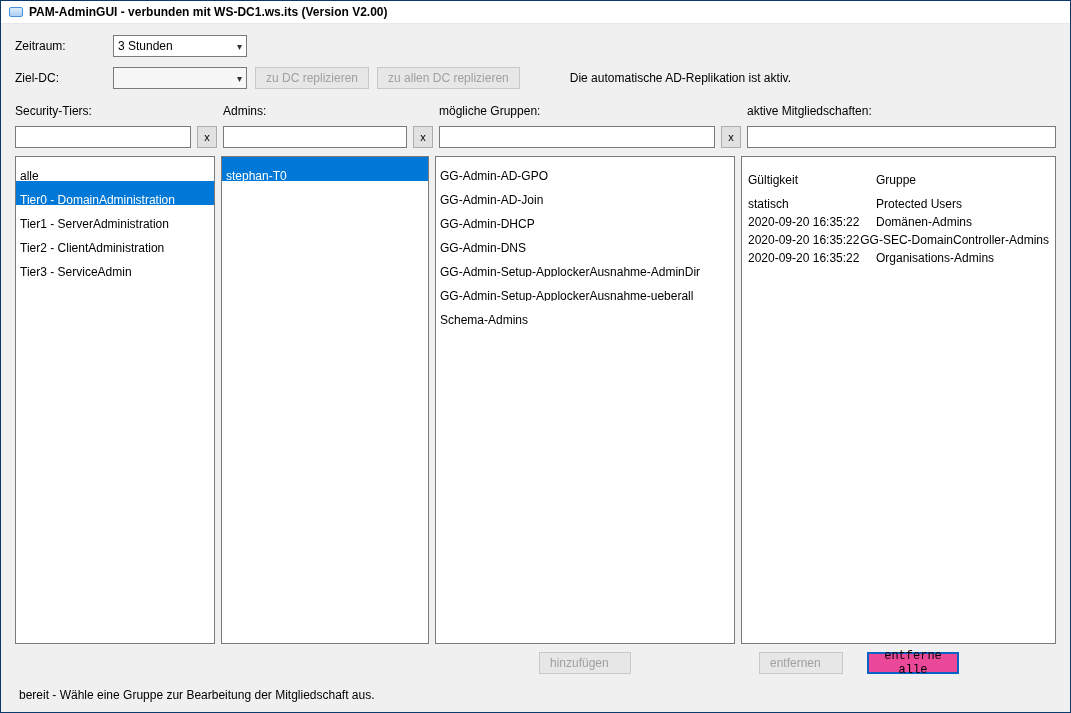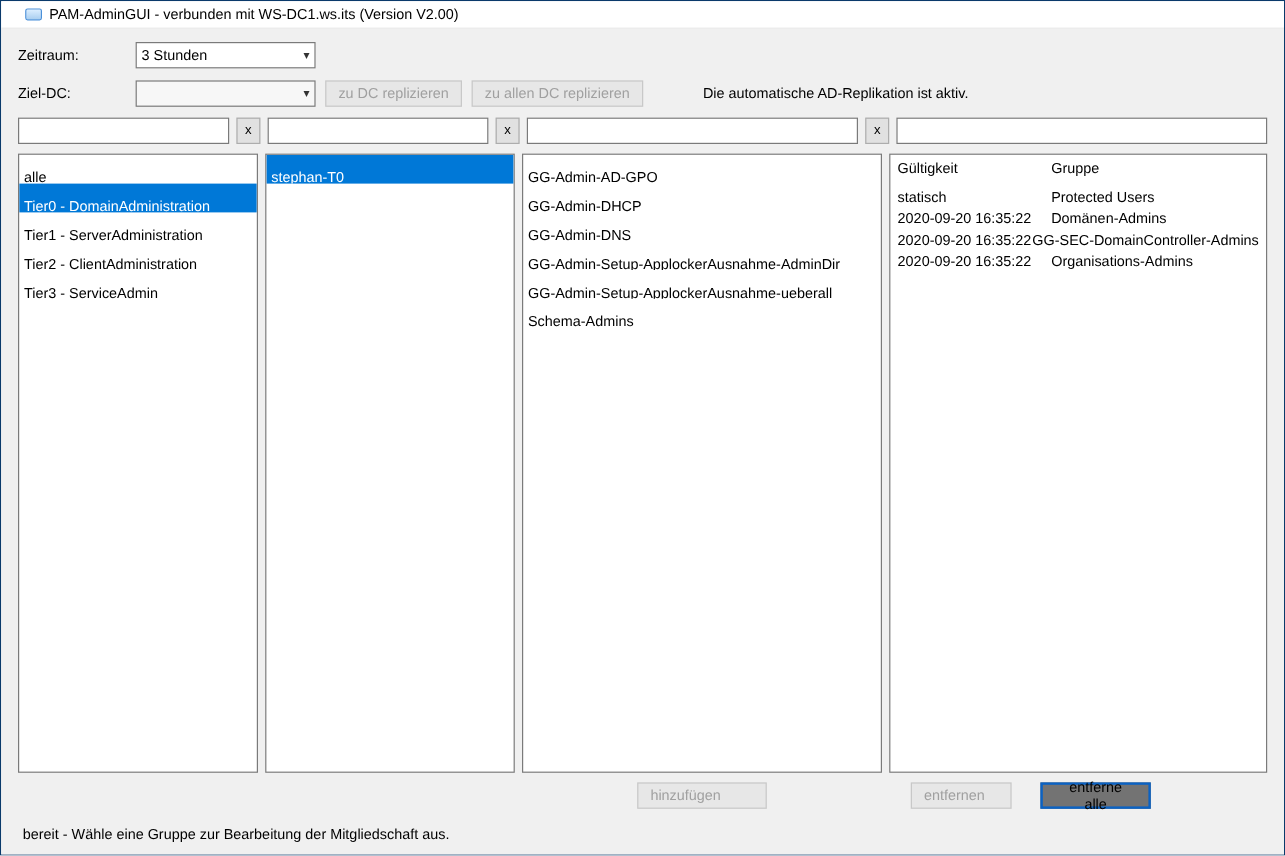--- a/index.html
+++ b/index.html
@@ -1,48 +1,48 @@
 <!DOCTYPE html>
 <html><head>
   <meta charset="utf-8">
   <style>
     * { box-sizing: border-box; margin: 0; padding: 0; }
     body { font-family: "Segoe UI", Tahoma, sans-serif; font-size: 12px; background: #fff; color: #000; }
     .window { border: 1px solid #0a3a6b; width: 1071px; height: 713px; display: flex; flex-direction: column; background: #fff; }
-    .titlebar { background: #fff; padding: 4px 20px; display: flex; align-items: center; gap: 6px; border-bottom: 1px solid #e8e8e8; }
+    .titlebar { background: #fff; padding: 4px 8px; display: flex; align-items: center; gap: 6px; border-bottom: 1px solid #e8e8e8; font-weight: bold; }
     .title-icon { width: 14px; height: 10px; border: 1px solid #4a90d9; border-radius: 2px; display: inline-block; background: linear-gradient(#dbeeff,#aacff0); }
     .title-text { font-size: 12px; color: #000; }
     .content { flex: 1; background: #f0f0f0; padding: 10px 14px 6px 14px; display: flex; flex-direction: column; gap: 8px; overflow: hidden; }
     .form-row { display: flex; align-items: center; gap: 8px; height: 24px; }
     .form-label { width: 90px; color: #000; }
-    .select { width: 150px; height: 22px; border: 1px solid #7a7a7a; background: #fff; display: flex; align-items: center; justify-content: space-between; padding: 0 4px; font-size: 12px; cursor: pointer; gap: 48px; }
+    .select { width: 134px; height: 22px; border: 1px solid #7a7a7a; background: #fff; display: flex; align-items: center; justify-content: space-between; padding: 0 4px; font-size: 12px; cursor: pointer; gap: 48px; }
     .select.disabled { background: #f7f7f7; color: #888; }
     .select .chev { font-size: 10px; color: #333; }
     .btn { height: 22px; padding: 0 10px; border: 1px solid #adadad; background: #e1e1e1; color: #373737; font-size: 12px; cursor: pointer; display: inline-flex; align-items: center; }
     .btn.disabled { color: #a0a0a0; border-color: #c8c8c8; background: #e7e7e7; cursor: default; }
-    .btn.primary { border: 2px solid #0a62c4; background: #737373; color: #000; padding: 0 14px; }
+    .btn.primary { border: 2px solid #0a62c4; background: #ec4899; color: #000; padding: 0 14px; font-family: Liberation Mono, monospace; }
     .info-text { color: #000; margin-left: 6px; padding-left: 36px; }
     .columns-header { display: flex; gap: 8px; margin-top: 6px; }
     .col-h { color: #000; }
     .col1 { width: 200px; }
     .col2 { width: 208px; }
     .col3 { width: 300px; }
     .col4 { flex: 1; }
     .filters-row { display: flex; gap: 6px; align-items: center; }
     .filter-input { height: 22px; border: 1px solid #7a7a7a; background: #fff; padding: 0 4px; font-size: 12px; }
     .xbtn { width: 20px; height: 22px; border: 1px solid #adadad; background: #e1e1e1; font-size: 11px; display: inline-flex; align-items: center; justify-content: center; cursor: pointer; }
     .lists-row { display: flex; gap: 6px; flex: 1; min-height: 0; }
     .listbox { border: 1px solid #7a7a7a; background: #fff; overflow: auto; }
     .lb1 { width: 200px; }
     .lb2 { width: 208px; }
     .lb3 { width: 300px; }
     .lb4 { flex: 1; }
     .list-item { padding: 12px 4px; height: 14px; line-height: 14px; white-space: nowrap; overflow: hidden; cursor: pointer; font-size: 12px; }
     .list-item.selected { background: #0078d7; color: #fff; }
-    .table-head { display: flex; padding: 4px 6px 2px 6px; color: #000; }
+    .table-head { display: flex; padding: 4px 6px 2px 6px; color: #000; margin-top: 12px; }
     .th1 { width: 128px; }
     .th2 { flex: 1; }
     .table-row { display: flex; padding: 0 6px; height: 18px; line-height: 18px; white-space: nowrap; }
     .td1 { width: 128px; }
     .td2 { flex: 1; }
     .action-row { display: flex; gap: 6px; }
     .action-col1 { width: 200px; }
     .action-col2 { width: 208px; }
     .action-col3 { width: 300px; display: flex; justify-content: center; }
     .action-col4 { flex: 1; display: flex; justify-content: flex-start; gap: 24px; padding-left: 18px; }
@@ -71,20 +71,26 @@
       <span class="form-label">Ziel-DC:</span>
       <div class="select disabled">
         <span></span>
         <span class="chev">▾</span>
       </div>
       <button class="btn disabled">zu DC replizieren</button>
       <button class="btn disabled">zu allen DC replizieren</button>
       <span class="info-text">Die automatische AD-Replikation ist aktiv.</span>
     </div>
 
+    <div class="columns-header">
+      <span class="col-h col1">Security-Tiers:</span>
+      <span class="col-h col2">Admins:</span>
+      <span class="col-h col3">mögliche Gruppen:</span>
+      <span class="col-h col4">aktive Mitgliedschaften:</span>
+    </div>
 
     <div class="filters-row">
       <input class="filter-input" style="width: 176px;" value="">
       <button class="xbtn">x</button>
       <input class="filter-input" style="width: 184px;" value="">
       <button class="xbtn">x</button>
       <input class="filter-input" style="width: 276px;" value="">
       <button class="xbtn">x</button>
       <input class="filter-input" style="flex: 1 1 0%;" value="">
     </div>
@@ -95,20 +101,21 @@
           <div class="list-item selected">Tier0 - DomainAdministration</div>
           <div class="list-item">Tier1 - ServerAdministration</div>
           <div class="list-item">Tier2 - ClientAdministration</div>
           <div class="list-item">Tier3 - ServiceAdmin</div>
         </div>
       <div class="listbox lb2" id="admins-list">
           <div class="list-item selected">stephan-T0</div>
         </div>
       <div class="listbox lb3" id="groups-list">
           <div class="list-item">GG-Admin-AD-GPO</div>
+          <div class="list-item">GG-Admin-AD-Join</div>
           <div class="list-item">GG-Admin-DHCP</div>
           <div class="list-item">GG-Admin-DNS</div>
           <div class="list-item">GG-Admin-Setup-ApplockerAusnahme-AdminDir</div>
           <div class="list-item">GG-Admin-Setup-ApplockerAusnahme-ueberall</div>
           <div class="list-item">Schema-Admins</div>
         </div>
       <div class="listbox lb4" id="memberships-list">
           <div class="table-head">
             <div class="th1">Gültigkeit</div>
             <div class="th2">Gruppe</div>
@@ -130,21 +137,21 @@
             <div class="td1">2020-09-20 16:35:22</div>
             <div class="td2">Organisations-Admins</div>
           </div>
         </div>
     </div>
 
     <div class="action-row">
       <div class="action-col1"></div>
       <div class="action-col2"></div>
       <div class="action-col3">
-        <button class="btn disabled" style="width:108px">hinzufügen</button>
+        <button class="btn disabled" style="width:92px">hinzufügen</button>
       </div>
       <div class="action-col4">
         <button class="btn disabled" style="width:84px">entfernen</button>
         <button class="btn primary" style="width:92px">entferne alle</button>
       </div>
     </div>
 
     <div class="status">bereit - Wähle eine Gruppe zur Bearbeitung der Mitgliedschaft aus.</div>
   </div>
 </div>

